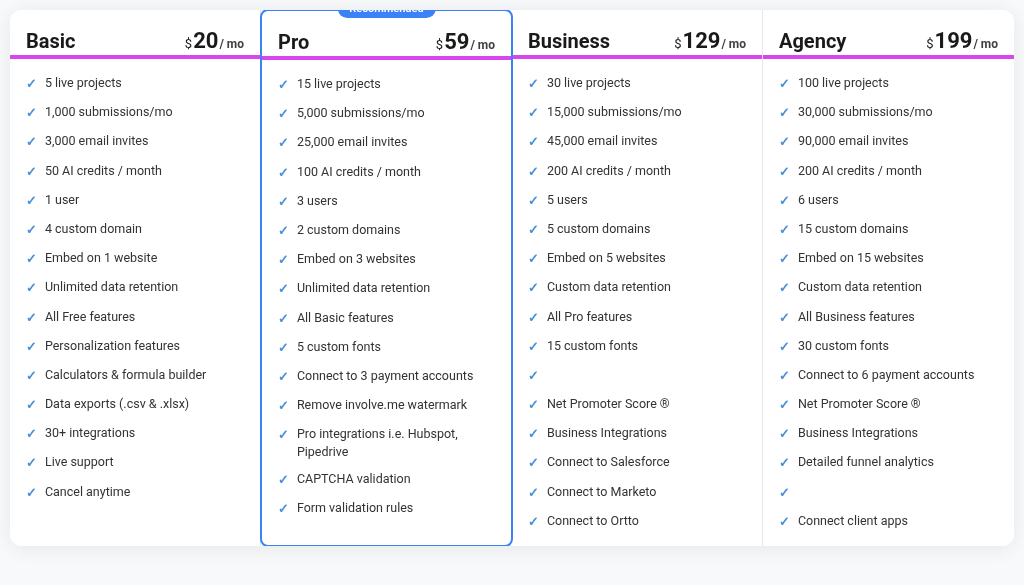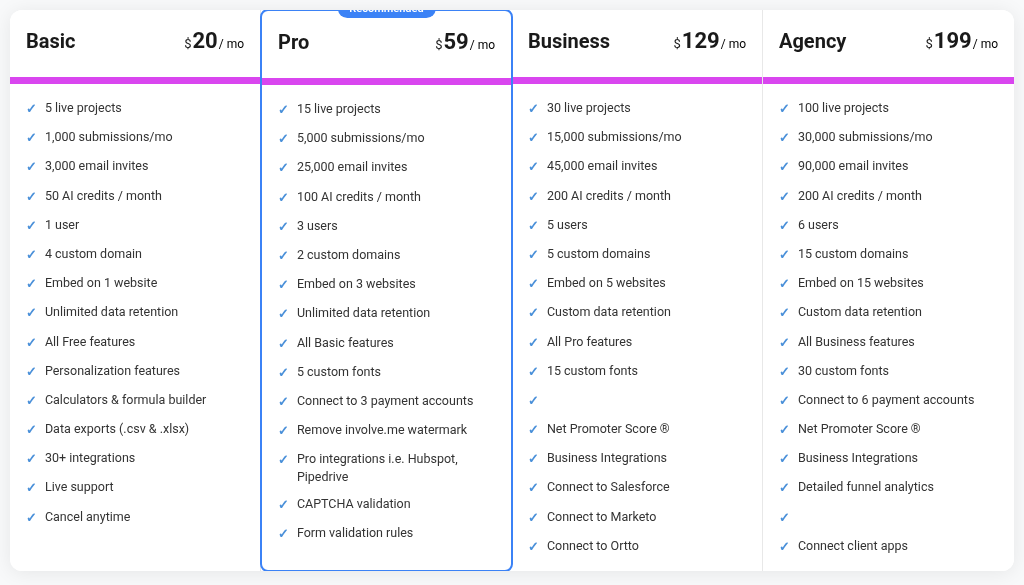--- a/index.html
+++ b/index.html
@@ -48,22 +48,22 @@
       font-weight: 600;
       padding: 3px 12px;
       border-radius: 10px;
       white-space: nowrap;
       z-index: 3;
     }
     .plan-header {
       display: flex;
       justify-content: space-between;
       align-items: baseline;
-      padding: 18px 16px 24px;
-      border-bottom: 7px solid #d946ef;
+      padding: 18px 16px 2px;
+      border-bottom: 4px solid #d946ef;
     }
     .plan-name {
       font-size: 20px;
       font-weight: 700;
       color: #1a1a1a;
     }
     .plan-price {
       font-size: 15px;
       color: #1a1a1a;
       font-weight: 500;
@@ -74,22 +74,22 @@
     .price-dollar {
       font-size: 13px;
       font-weight: 400;
     }
     .price-number {
       font-size: 22px;
       font-weight: 700;
     }
     .price-mo {
       font-size: 12px;
-      color: #000000;
-      font-weight: 400;
+      color: #404040;
+      font-weight: 700;
     }
     .plan-features {
       padding: 10px 0;
     }
     .feature-item {
       display: flex;
       align-items: flex-start;
       padding: 5px 16px;
       gap: 8px;
       font-size: 12.5px;

